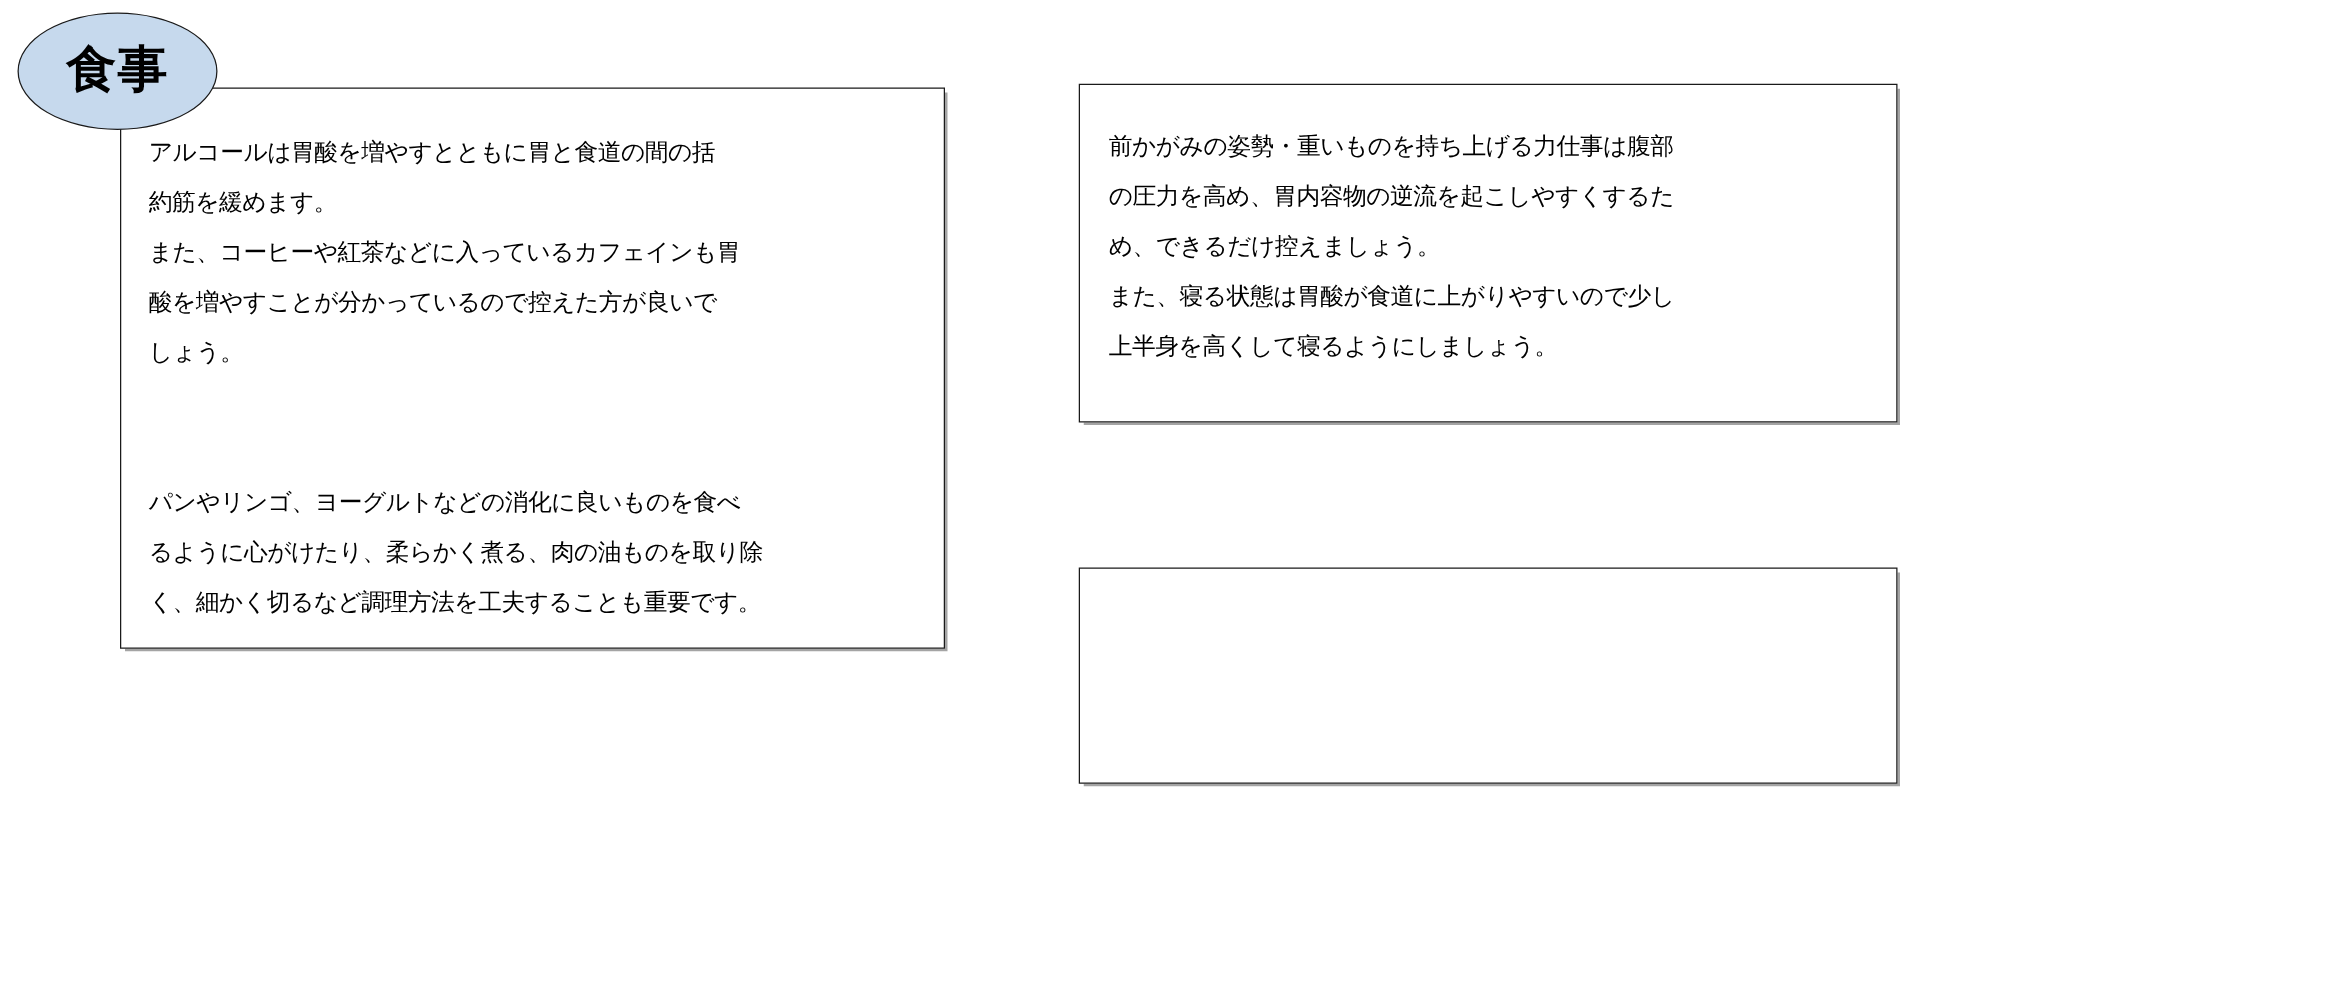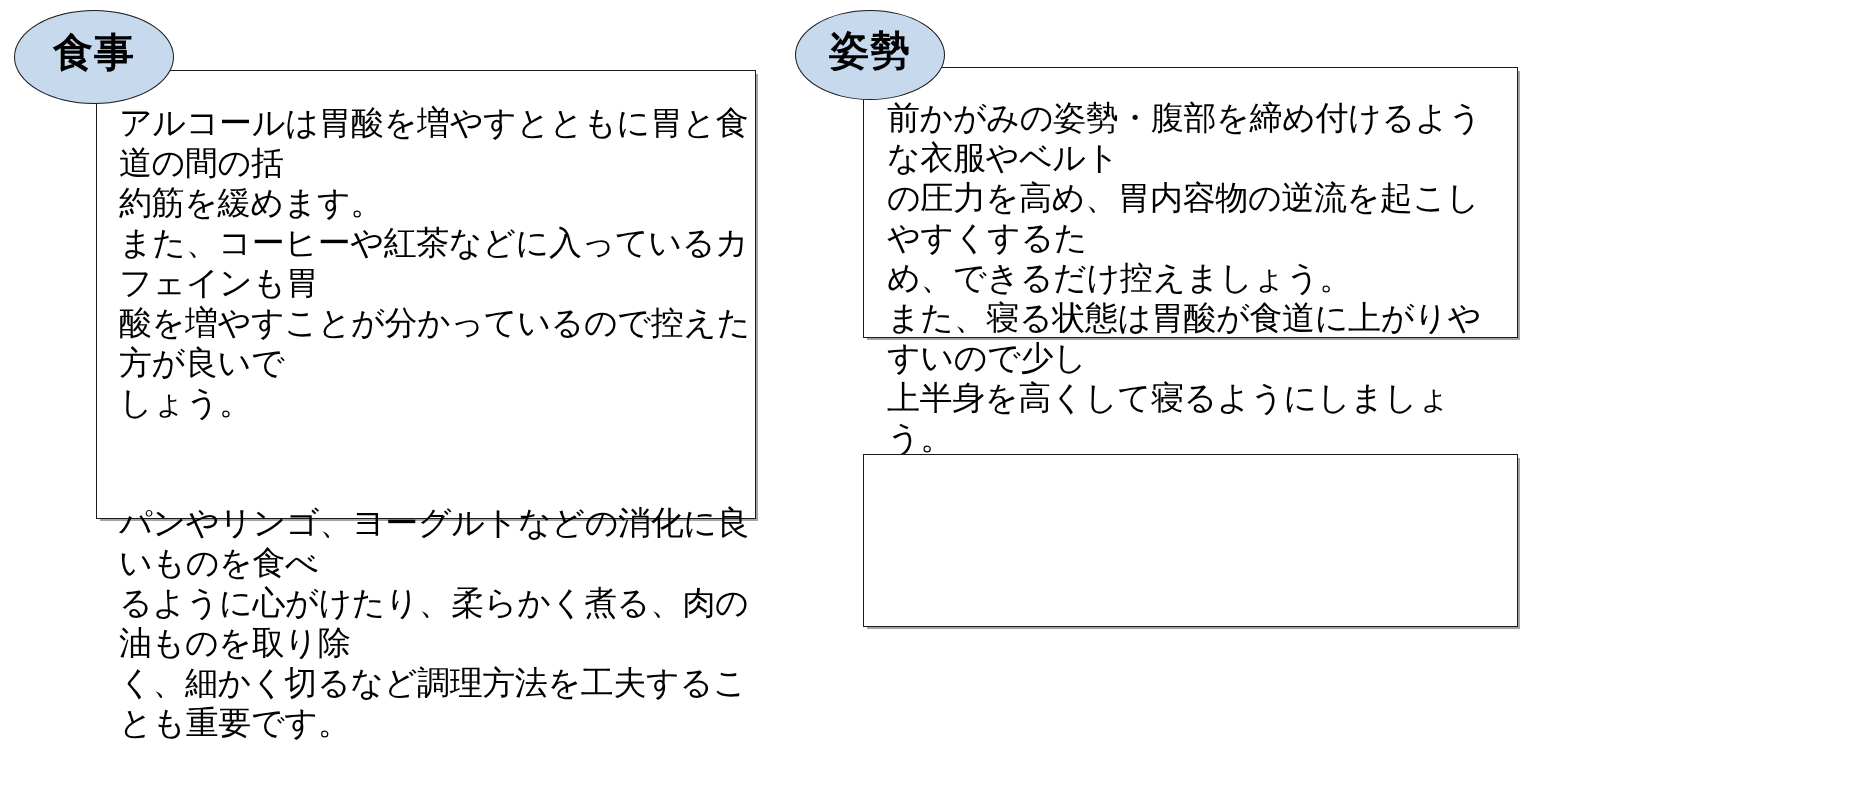--- a/index.html
+++ b/index.html
@@ -40,42 +40,42 @@
     border: 1px solid #1a1a1a;
     box-shadow: 3px 3px 0 -1px rgba(90,90,90,0.55);
   }
 
   
   .callout-text {
     position: absolute;
     box-sizing: border-box;
     color: #000000;
     font-family: Liberation Serif, serif;
-    font-size: 33px;
+    font-size: 19px;
     line-height: 40px;
     letter-spacing: -0.4px;
     white-space: pre-wrap;
     text-align: left;
   }
 
   
   .callout-tag {
     position: absolute;
     box-sizing: border-box;
     background: #c6d9ed;
     border: 1.5px solid #1a1a1a;
     border-radius: 50%;
     display: flex;
     align-items: center;
     justify-content: center;
     z-index: 5;
   }
   .callout-tag-label {
     color: #000000;
-    font-family: Liberation Mono, monospace;
+    font-family: Liberation Serif, serif;
     font-weight: 700;
     font-size: 40px;
     line-height: 1;
     letter-spacing: 1px;
     white-space: nowrap;
     transform: translateY(-1px);
   }
 
   
 
@@ -114,27 +114,24 @@
 パンやリンゴ、ヨーグルトなどの消化に良いものを食べ
 るように心がけたり、柔らかく煮る、肉の油ものを取り除
 く、細かく切るなど調理方法を工夫することも重要です。</div>
     <div class="callout-tag">
       <span class="callout-tag-label">食事</span>
     </div>
   </div>
 
   <div class="callout" id="callout-posture">
     <div class="callout-box"></div>
-    <div class="callout-text">前かがみの姿勢・腹部を締め付けるような衣服やベルト
+    <div class="callout-text">前かがみの姿勢・重いものを持ち上げる力仕事は腹部
 の圧力を高め、胃内容物の逆流を起こしやすくするた
 め、できるだけ控えましょう。
 また、寝る状態は胃酸が食道に上がりやすいので少し
 上半身を高くして寝るようにしましょう。</div>
-    <div class="callout-tag">
-      <span class="callout-tag-label">姿勢</span>
-    </div>
   </div>
 
   <div class="callout" id="callout-clothing">
     <div class="callout-box"></div>
   </div>
 
 </div>
 
 </body></html>

